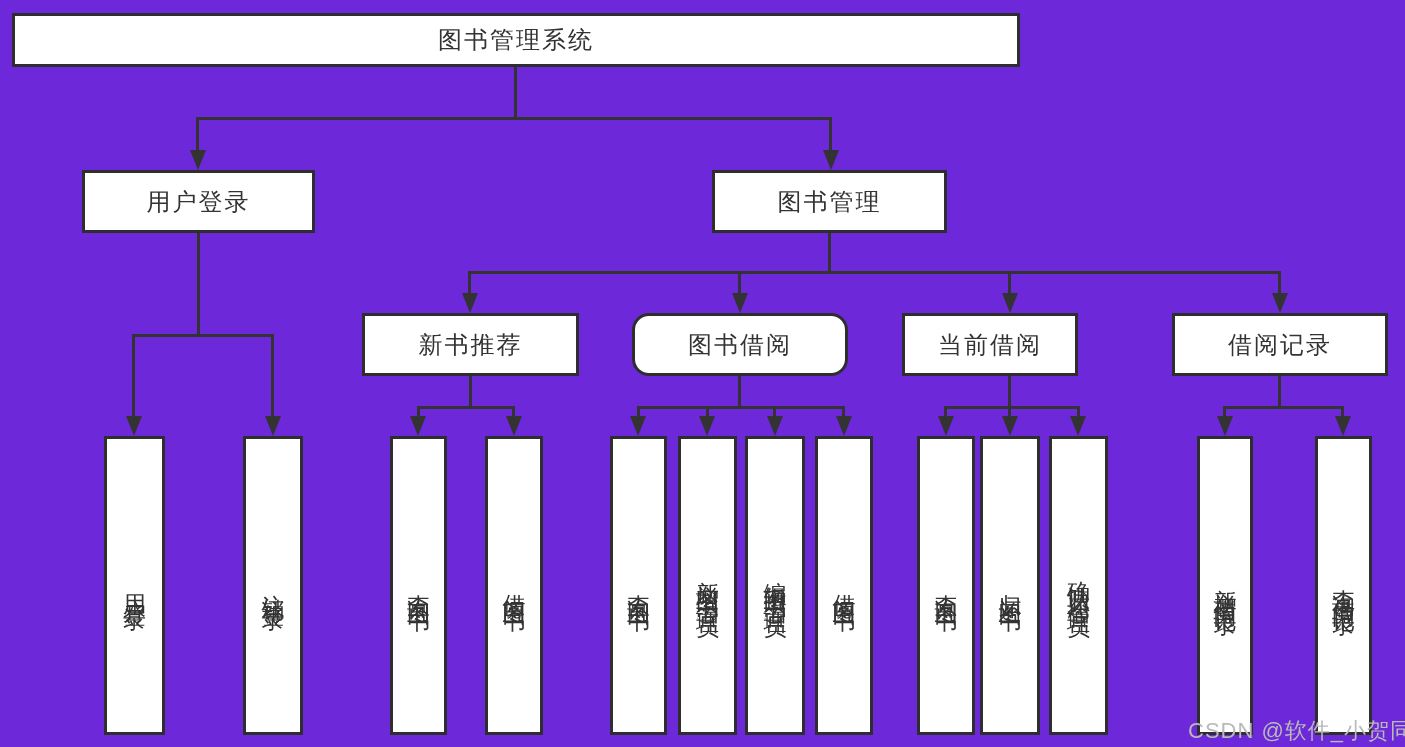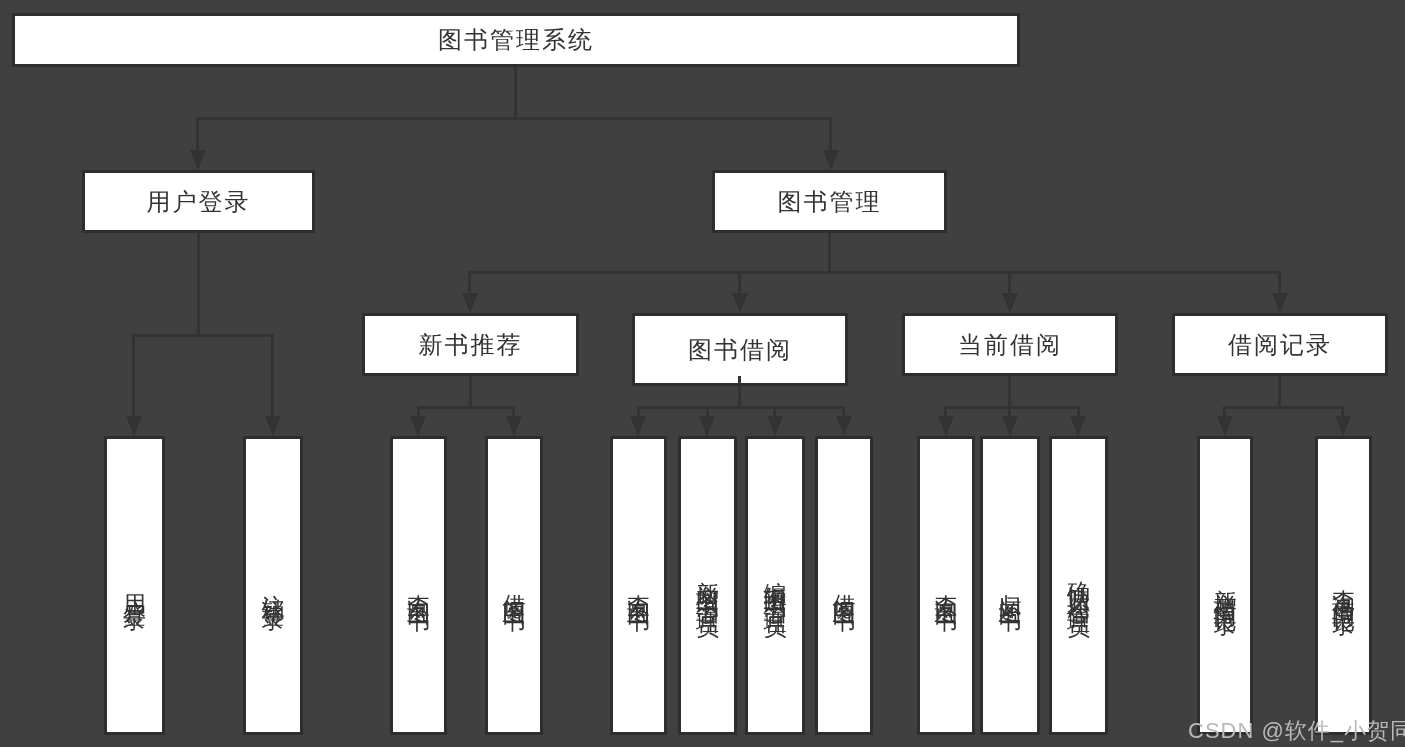--- a/index.html
+++ b/index.html
@@ -3,21 +3,21 @@
 <meta charset="utf-8">
 <style>
   :root{
     --line:#333333;
     --border:#2e2e2e;
     --text:#333333;
   }
   html,body{margin:0;padding:0;background:#ffffff;}
   body{font-family:"Liberation Sans","DejaVu Sans",sans-serif;}
   .stage{
-    position:relative;width:1405px;height:747px;background:#404040;overflow:hidden;
+    position:relative;width:1405px;height:747px;background:#6d28d9;overflow:hidden;
   }
   .box{
     position:absolute;box-sizing:border-box;border:3px solid var(--border);
     background:#ffffff;display:flex;align-items:center;justify-content:center;
     color:var(--text);
   }
   .hbox{font-size:24px;letter-spacing:2px;}
   .leaf span{
     writing-mode:vertical-lr;text-orientation:mixed;
     font-size:23px;letter-spacing:5px;color:var(--text);line-height:1;
@@ -49,25 +49,25 @@
   </div>
 
   <div class="box hbox" style="left:362px;top:313px;width:217px;height:63px;">
     <span>新书推荐</span>
   </div>
 
   <div class="box hbox" style="left:712px;top:170px;width:235px;height:63px;">
     <span>图书管理</span>
   </div>
 
-  <div class="box hbox" style="left:632px;top:313px;width:216px;height:73px;">
+  <div class="box hbox" style="left:632px;top:313px;width:216px;height:63px;border-radius:17px;">
     <span>图书借阅</span>
   </div>
 
-  <div class="box hbox" style="left:902px;top:313px;width:216px;height:63px;">
+  <div class="box hbox" style="left:902px;top:313px;width:176px;height:63px;">
     <span>当前借阅</span>
   </div>
 
   <div class="box hbox" style="left:1172px;top:313px;width:216px;height:63px;text-align:center;">
     <span>借阅记录</span>
   </div>
 
   <div class="box leaf" style="left:104px;top:436px;width:61px;height:299px;">
     <span>用户登录</span>
   </div>

